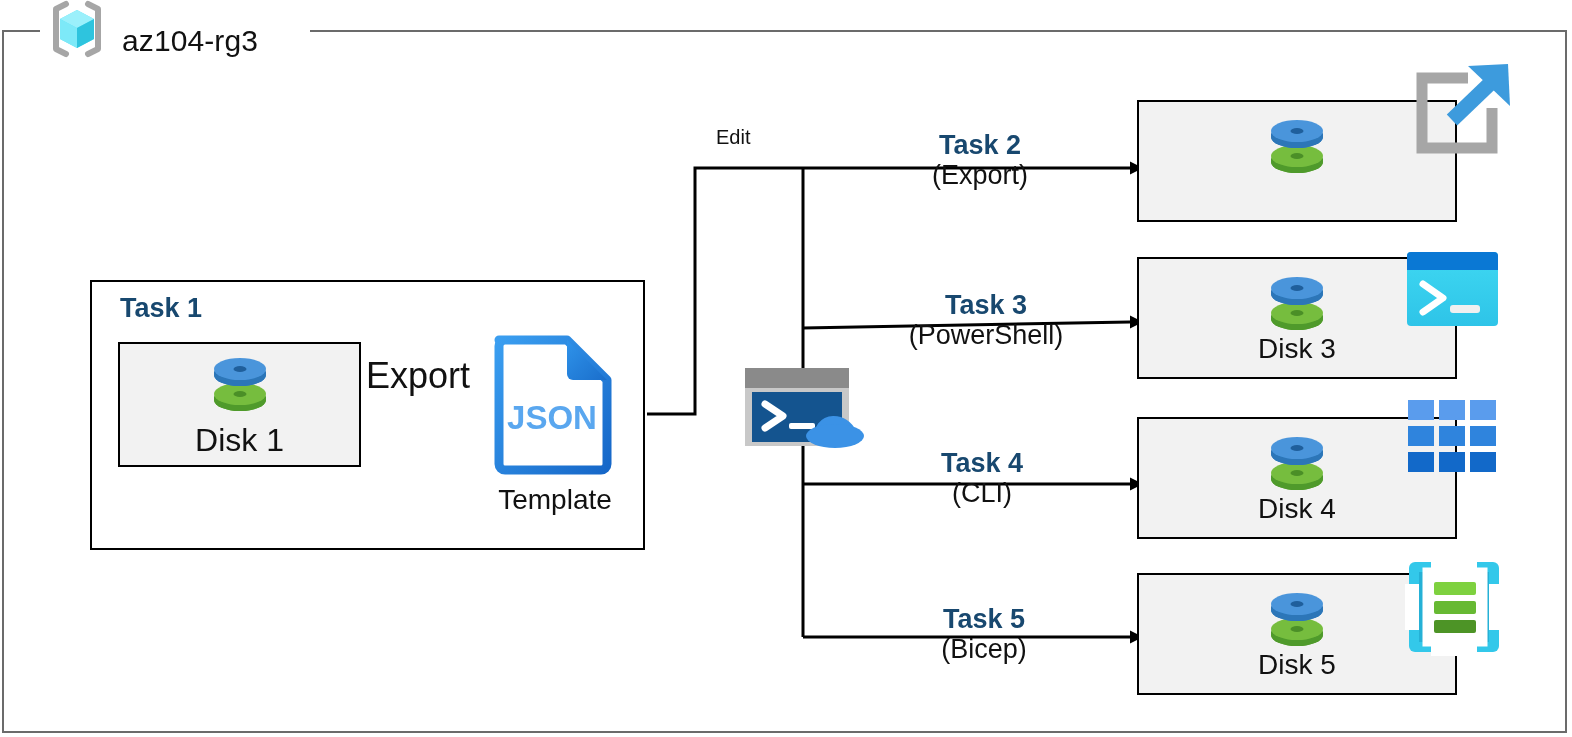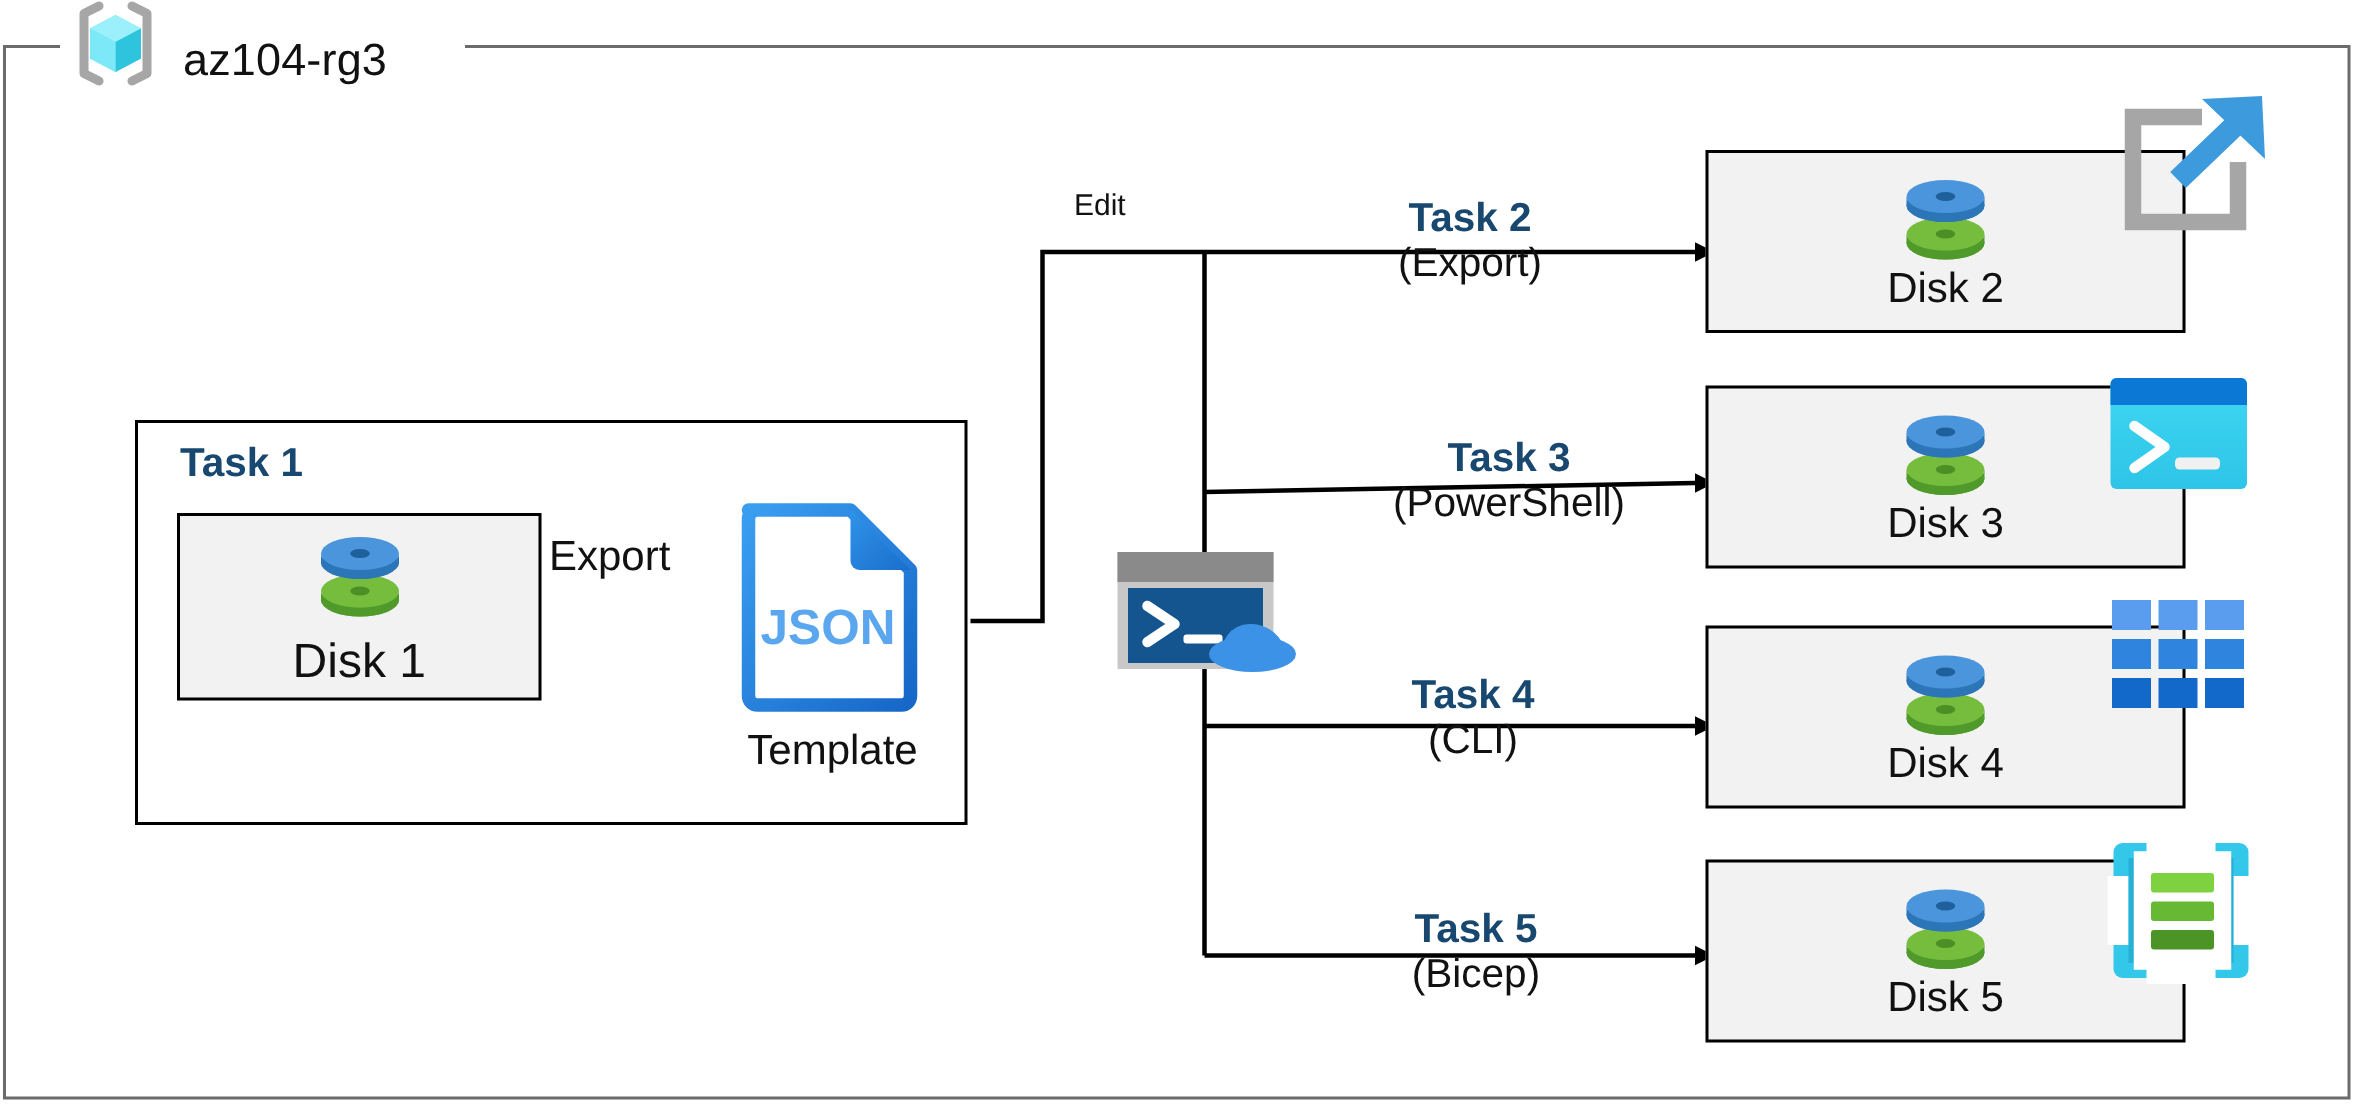--- a/index.html
+++ b/index.html
@@ -74,21 +74,21 @@
   .task-label{
     position:absolute;text-align:center;width:300px;
   }
   .task-label .t-main{
     display:block;font-size:27px;font-weight:bold;color:#18486f;line-height:1.06;
   }
   .task-label .t-sub{
     display:block;font-size:27px;color:#111;line-height:1.12;
   }
   .lbl-t2{left:830px;top:131px;}
-  .lbl-t3{left:856px;top:291px;}
+  .lbl-t3{left:836px;top:291px;}
   .lbl-t4{left:832px;top:449px;}
   .lbl-t5{left:834px;top:605px;}
 
   
   .badge{position:absolute;}
   .badge-portal{left:1408px;top:62px;width:108px;height:100px;}
   .badge-ps{left:1405px;top:250px;width:95px;height:78px;}
   .badge-cli{left:1408px;top:400px;width:88px;height:72px;}
   .badge-bicep{left:1405px;top:558px;width:98px;height:98px;}
   .badge-shell{left:743px;top:366px;width:125px;height:82px;}
@@ -157,21 +157,21 @@
         <ellipse cx="31" cy="40" rx="6.5" ry="3" fill="#4b8f27"></ellipse>
         <ellipse cx="31" cy="21" rx="26" ry="11" fill="#2f7ec4"></ellipse>
         <path d="M5 15 a26 11 0 0 0 52 0 v6 a26 11 0 0 1 -52 0 z" fill="#2c76b8"></path>
         <ellipse cx="31" cy="15" rx="26" ry="11" fill="#4a95db"></ellipse>
         <ellipse cx="31" cy="15" rx="6.5" ry="3" fill="#1f5f9c"></ellipse>
       </svg>
     </span>
     <span class="disk-caption">Disk 1</span>
   </div>
 
-  <div style="position:absolute;left:366px;top:355px;font-size:28px;color:#111;">Export</div>
+  <div style="position:absolute;left:366px;top:355px;font-size:36px;color:#111;">Export</div>
 
   <span class="json-icon">
     <svg width="126" height="136" viewBox="0 0 126 136">
       <defs>
         <linearGradient id="jg" x1="0" y1="0" x2="1" y2="1">
           <stop offset="0" stop-color="#3a9ef0"></stop>
           <stop offset="1" stop-color="#1667c8"></stop>
         </linearGradient>
         <linearGradient id="jg2" x1="0" y1="0" x2="1" y2="1">
           <stop offset="0" stop-color="#2f93ea"></stop>
@@ -222,21 +222,20 @@
         <ellipse cx="31" cy="46" rx="26" ry="11" fill="#5aa832"></ellipse>
         <path d="M5 40 a26 11 0 0 0 52 0 v6 a26 11 0 0 1 -52 0 z" fill="#4f9a2b"></path>
         <ellipse cx="31" cy="40" rx="26" ry="11" fill="#76bd3e"></ellipse>
         <ellipse cx="31" cy="40" rx="6.5" ry="3" fill="#4b8f27"></ellipse>
         <ellipse cx="31" cy="21" rx="26" ry="11" fill="#2f7ec4"></ellipse>
         <path d="M5 15 a26 11 0 0 0 52 0 v6 a26 11 0 0 1 -52 0 z" fill="#2c76b8"></path>
         <ellipse cx="31" cy="15" rx="26" ry="11" fill="#4a95db"></ellipse>
         <ellipse cx="31" cy="15" rx="6.5" ry="3" fill="#1f5f9c"></ellipse>
       </svg>
     </span>
-    <span class="disk-caption">Disk 2</span>
   </div>
 
   <div class="disk-box box-d3">
     <span class="disk-art">
       <svg width="62" height="64" viewBox="0 0 62 64">
         <ellipse cx="31" cy="46" rx="26" ry="11" fill="#5aa832"></ellipse>
         <path d="M5 40 a26 11 0 0 0 52 0 v6 a26 11 0 0 1 -52 0 z" fill="#4f9a2b"></path>
         <ellipse cx="31" cy="40" rx="26" ry="11" fill="#76bd3e"></ellipse>
         <ellipse cx="31" cy="40" rx="6.5" ry="3" fill="#4b8f27"></ellipse>
         <ellipse cx="31" cy="21" rx="26" ry="11" fill="#2f7ec4"></ellipse>

